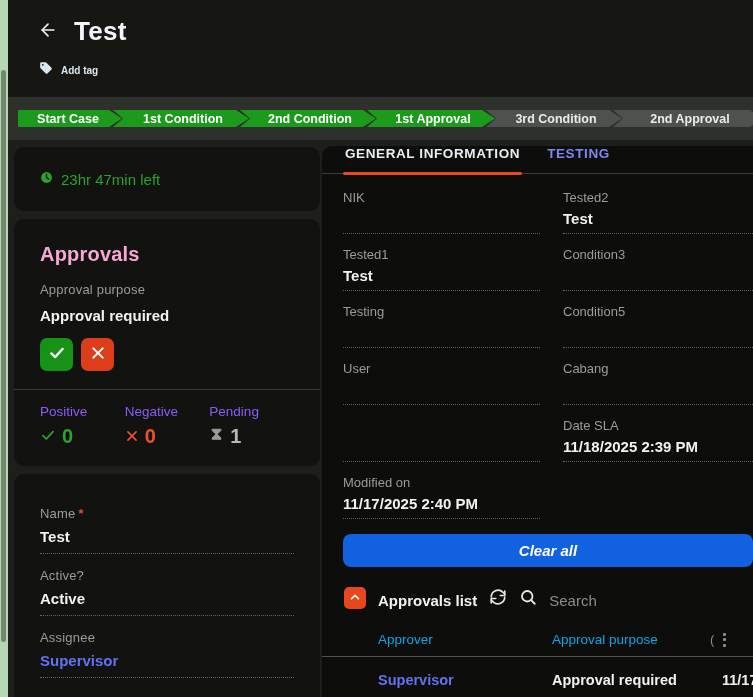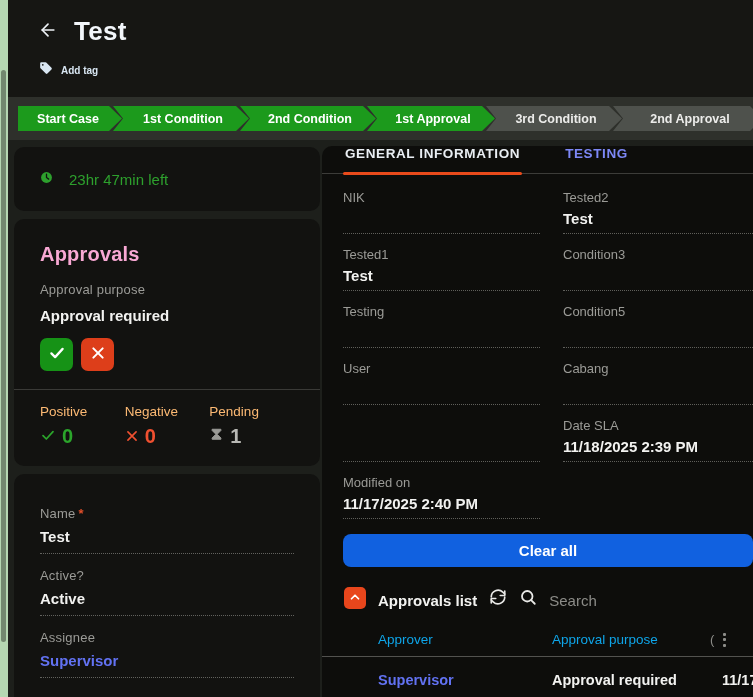--- a/index.html
+++ b/index.html
@@ -17,72 +17,72 @@
   
   .header { position:absolute; left:8px; top:0; right:0; height:97px; background:#161613; }
   .header-row1 { display:flex; align-items:center; gap:16px; padding:16px 0 0 30px; }
   .back-btn { background:none; border:none; cursor:pointer; display:flex; align-items:center; color:#eef2f6; }
   .title { font-size:26px; font-weight:bold; color:#f2f6fa; letter-spacing:0.3px; }
   .addtag-row { display:flex; align-items:center; gap:8px; padding:14px 0 0 31px; color:#d8e6f2; }
   .addtag-label { font-size:10px; font-weight:600; }
 
   
   .wf-bar { position:absolute; left:8px; top:97px; right:0; height:43px; background:#2e302b; display:flex; align-items:center; padding-left:10px; overflow:hidden; }
-  .wf-step { height:25px; display:flex; align-items:center; justify-content:center; font-size:12.5px; font-weight:bold; color:#fff; flex:0 0 auto; margin-right:-9px; }
+  .wf-step { height:17px; display:flex; align-items:center; justify-content:center; font-size:12.5px; font-weight:bold; color:#fff; flex:0 0 auto; margin-right:-9px; }
   .wf-step.done { background:#1c9a1c; }
   .wf-step.todo { background:#4e514c; color:#ececea; }
   .wf-step { clip-path: polygon(0 0, calc(100% - 13px) 0, 100% 50%, calc(100% - 13px) 100%, 0 100%, 10px 50%); padding:0 20px 0 24px; }
   .wf-step.first { clip-path: polygon(0 0, calc(100% - 13px) 0, 100% 50%, calc(100% - 13px) 100%, 0 100%); padding:0 20px 0 16px; }
 
   
   .content { position:absolute; left:8px; top:140px; right:0; bottom:0; background:#1d1f1b; display:flex; }
   .sidebar { width:314px; flex:0 0 314px; padding:7px 2px 0 6px; }
   .card { background:#121210; border-radius:10px; margin-bottom:8px; }
 
-  .timer-card { height:64px; display:flex; align-items:center; padding:0 26px; gap:16px; }
+  .timer-card { height:64px; display:flex; align-items:center; padding:0 26px; gap:8px; }
   .timer-text { color:#2da02d; font-size:15px; }
 
   .approvals-card { padding:24px 26px 0 26px; }
   .approvals-title { font-size:20px; font-weight:bold; color:#f9a8d4; letter-spacing:0.2px; }
   .field-label { font-size:13px; color:#9b9b97; letter-spacing:0.2px; }
   .purpose-label { margin-top:16px; }
   .purpose-value { margin-top:10px; font-size:15px; font-weight:bold; color:#f2f2f0; }
   .vote-row { display:flex; gap:8px; margin-top:14px; padding-bottom:18px; }
   .vote-btn { width:33px; height:33px; border:none; border-radius:7px; display:flex; align-items:center; justify-content:center; cursor:pointer; }
   .vote-approve { background:#169216; }
   .vote-reject { background:#dd3e1a; }
   .card-divider { border-top:1px solid #3a3a37; margin:0 -26px; }
   .stats-row { display:flex; padding:14px 0 18px 0; }
   .stat { flex:1; }
-  .stat-label { font-size:13.5px; color:#fdba74; }
+  .stat-label { font-size:13.5px; color:#8b5cf6; }
   .stat-value { display:flex; align-items:center; gap:6px; margin-top:6px; font-size:20px; font-weight:600; }
   .stat-positive .stat-num { color:#2ba52b; }
   .stat-negative .stat-num { color:#f05030; }
   .stat-pending .stat-num { color:#b8b8b4; }
 
   .details-card { padding:32px 26px 16px 26px; }
   .d-field { margin-bottom:14px; border-bottom:1px dotted #62625e; padding-bottom:8px; }
   .d-value { margin-top:7px; font-size:15px; font-weight:bold; color:#f2f2f0; }
   .d-value.link { color:#6272f2; font-weight:600; }
   .req-mark { color:#e04f2a; font-weight:bold; margin-left:3px; }
 
   
   .main { flex:1; margin-top:6px; background:#0d0d0b; border-radius:10px 0 0 0; overflow:hidden; display:flex; flex-direction:column; }
-  .tabbar { display:flex; gap:41px; padding:0 0 0 21px; border-bottom:1px solid #3c3c39; height:40px; align-items:flex-end; }
+  .tabbar { display:flex; gap:23px; padding:0 0 0 21px; border-bottom:1px solid #3c3c39; height:40px; align-items:flex-end; }
   .tab { font-size:13.5px; font-weight:bold; letter-spacing:0.6px; padding:0 2px 12px 2px; position:relative; cursor:pointer; }
   .tab.active { color:#e9eef3; }
   .tab.active::after { content:""; position:absolute; left:0; right:0; bottom:-2px; height:3px; background:#e84a1b; border-radius:2px; }
   .tab.inactive { color:#7d88f7; }
 
   .fields-grid { display:grid; grid-template-columns:197px 1fr; column-gap:23px; padding:16px 0 0 21px; }
   .g-field { border-bottom:1px dotted #5f5f5b; padding-bottom:6px; margin-bottom:13px; }
   .g-label { font-size:13px; color:#9b9b97; min-height:15px; }
   .g-value { margin-top:5px; font-size:15px; font-weight:bold; color:#f2f2f0; min-height:17px; }
 
-  .clearall-btn { margin:2px 0 14px 21px; background:#1161e0; color:#fff; border:none; border-radius:8px; font-size:15px; font-weight:bold; padding:8px 21px; cursor:pointer; font-family:inherit; }
+  .clearall-btn { margin:2px 0 14px 21px; background:#1161e0; color:#fff; border:none; border-radius:8px; font-size:15px; font-weight:bold; padding:8px 21px; cursor:pointer; font-family:inherit;font-style:italic; }
 
   .list-header { display:flex; align-items:flex-end; gap:12px; margin:6px 0 0 22px; }
   .collapse-btn { width:22px; height:22px; border:none; border-radius:5px; background:#e8461c; display:flex; align-items:center; justify-content:center; cursor:pointer; }
   .list-title { font-size:15px; font-weight:bold; color:#f2f2f0; }
   .icon-btn { background:none; border:none; cursor:pointer; display:flex; align-items:center; color:#e8e8e6; padding:0; }
   .search-input { background:transparent; border:none; outline:none; color:#e8e8e6; font-size:15px; width:130px; font-family:inherit; }
   .search-input::placeholder { color:#8c8c88; }
 
   .table { margin-top:14px; }
   .t-row { display:grid; grid-template-columns:174px 158px 1fr; padding-left:56px; align-items:center; }

